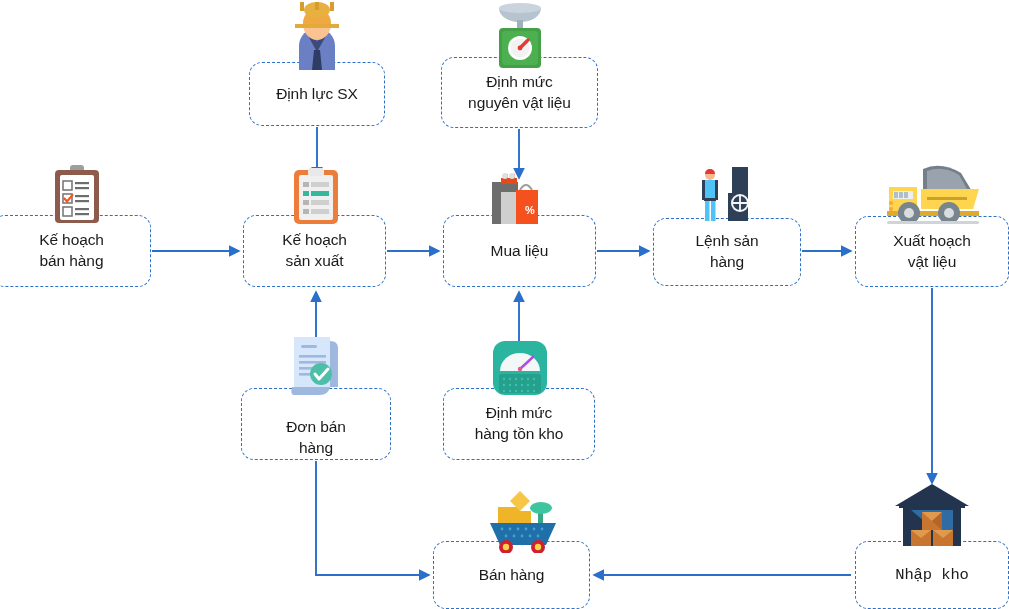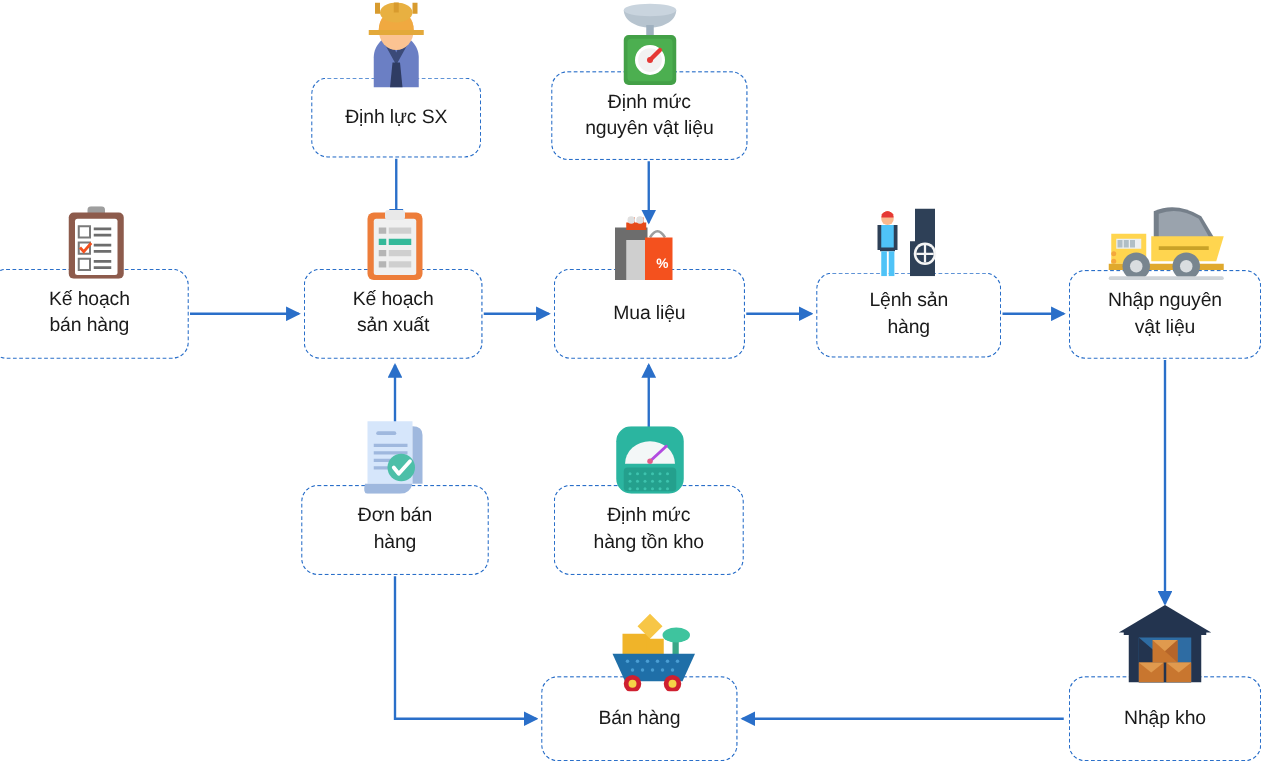--- a/index.html
+++ b/index.html
@@ -298,32 +298,32 @@
 sản xuất</span>
       </div>
       <div class="node" style="left: 443px; top: 215px; width: 153px; height: 72px;">
         <span class="node-label">Mua liệu</span>
       </div>
       <div class="node" style="left: 653px; top: 218px; width: 148px; height: 68px;">
         <span class="node-label">Lệnh sản
 hàng</span>
       </div>
       <div class="node" style="left: 855px; top: 216px; width: 154px; height: 71px;">
-        <span class="node-label">Nhập nguyên
+        <span class="node-label">Xuất hoạch
 vật liệu</span>
       </div>
-      <div class="node" style="left: 241px; top: 388px; width: 150px; height: 72px;">
+      <div class="node" style="left: 241px; top: 388px; width: 150px; height: 72px; align-items: flex-end;">
         <span class="node-label">Đơn bán
 hàng</span>
       </div>
       <div class="node" style="left: 443px; top: 388px; width: 152px; height: 72px;">
         <span class="node-label">Định mức
 hàng tồn kho</span>
       </div>
       <div class="node" style="left: 433px; top: 541px; width: 157px; height: 68px;">
         <span class="node-label">Bán hàng</span>
       </div>
-      <div class="node" style="left: 855px; top: 541px; width: 154px; height: 68px;">
+      <div class="node" style="left: 855px; top: 541px; width: 154px; height: 68px; font-family: Liberation Mono, monospace;">
         <span class="node-label">Nhập kho</span>
       </div>
     </div>
 
 </div>
 
 </body></html>

